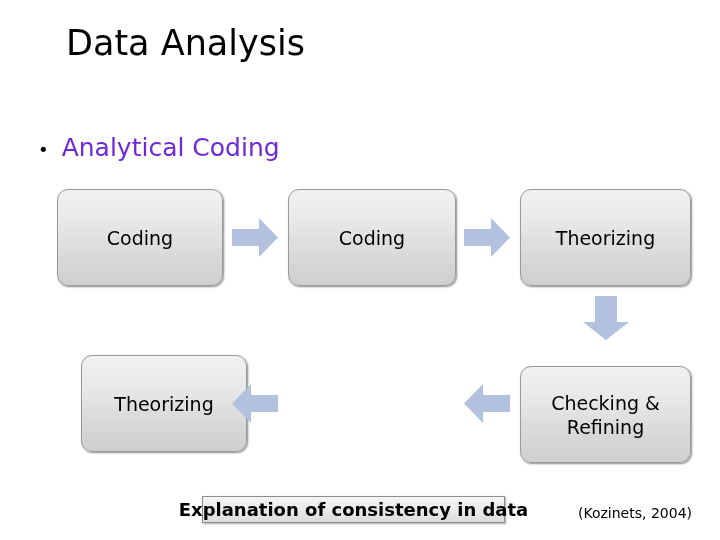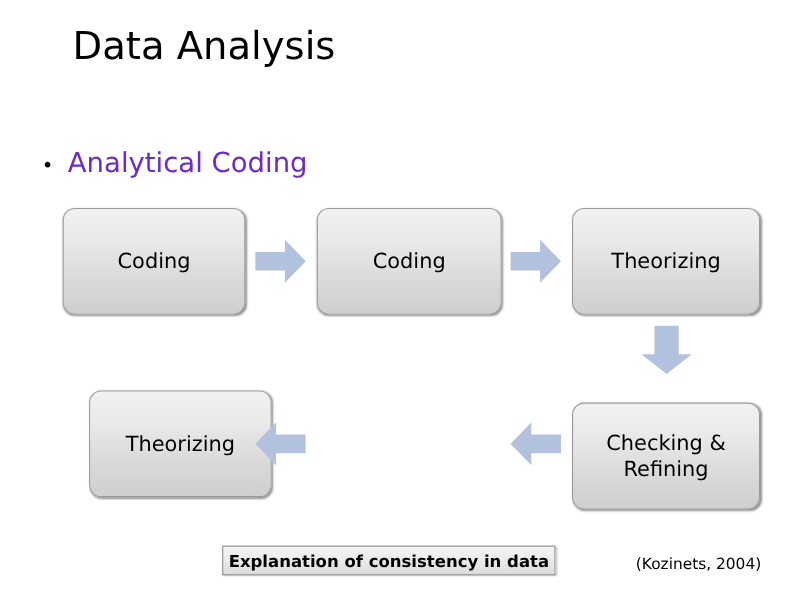--- a/index.html
+++ b/index.html
@@ -105,21 +105,21 @@
     height: 27px;
     box-sizing: border-box;
     border: 1px solid #8c8c8c;
     background: linear-gradient(to bottom, #f4f4f4 0%, #ededed 40%, #dcdcdc 100%);
     box-shadow: 1px 1px 2px rgba(0,0,0,0.35);
     display: flex;
     align-items: center;
     justify-content: center;
   }
   #explanation-box .caption-text {
-    font-size: 15px;
+    font-size: 18px;
     font-weight: bold;
     color: #000000;
     white-space: nowrap;
     text-align: center;
   }
 
   
   #citation {
     position: absolute;
     left: 578px;

